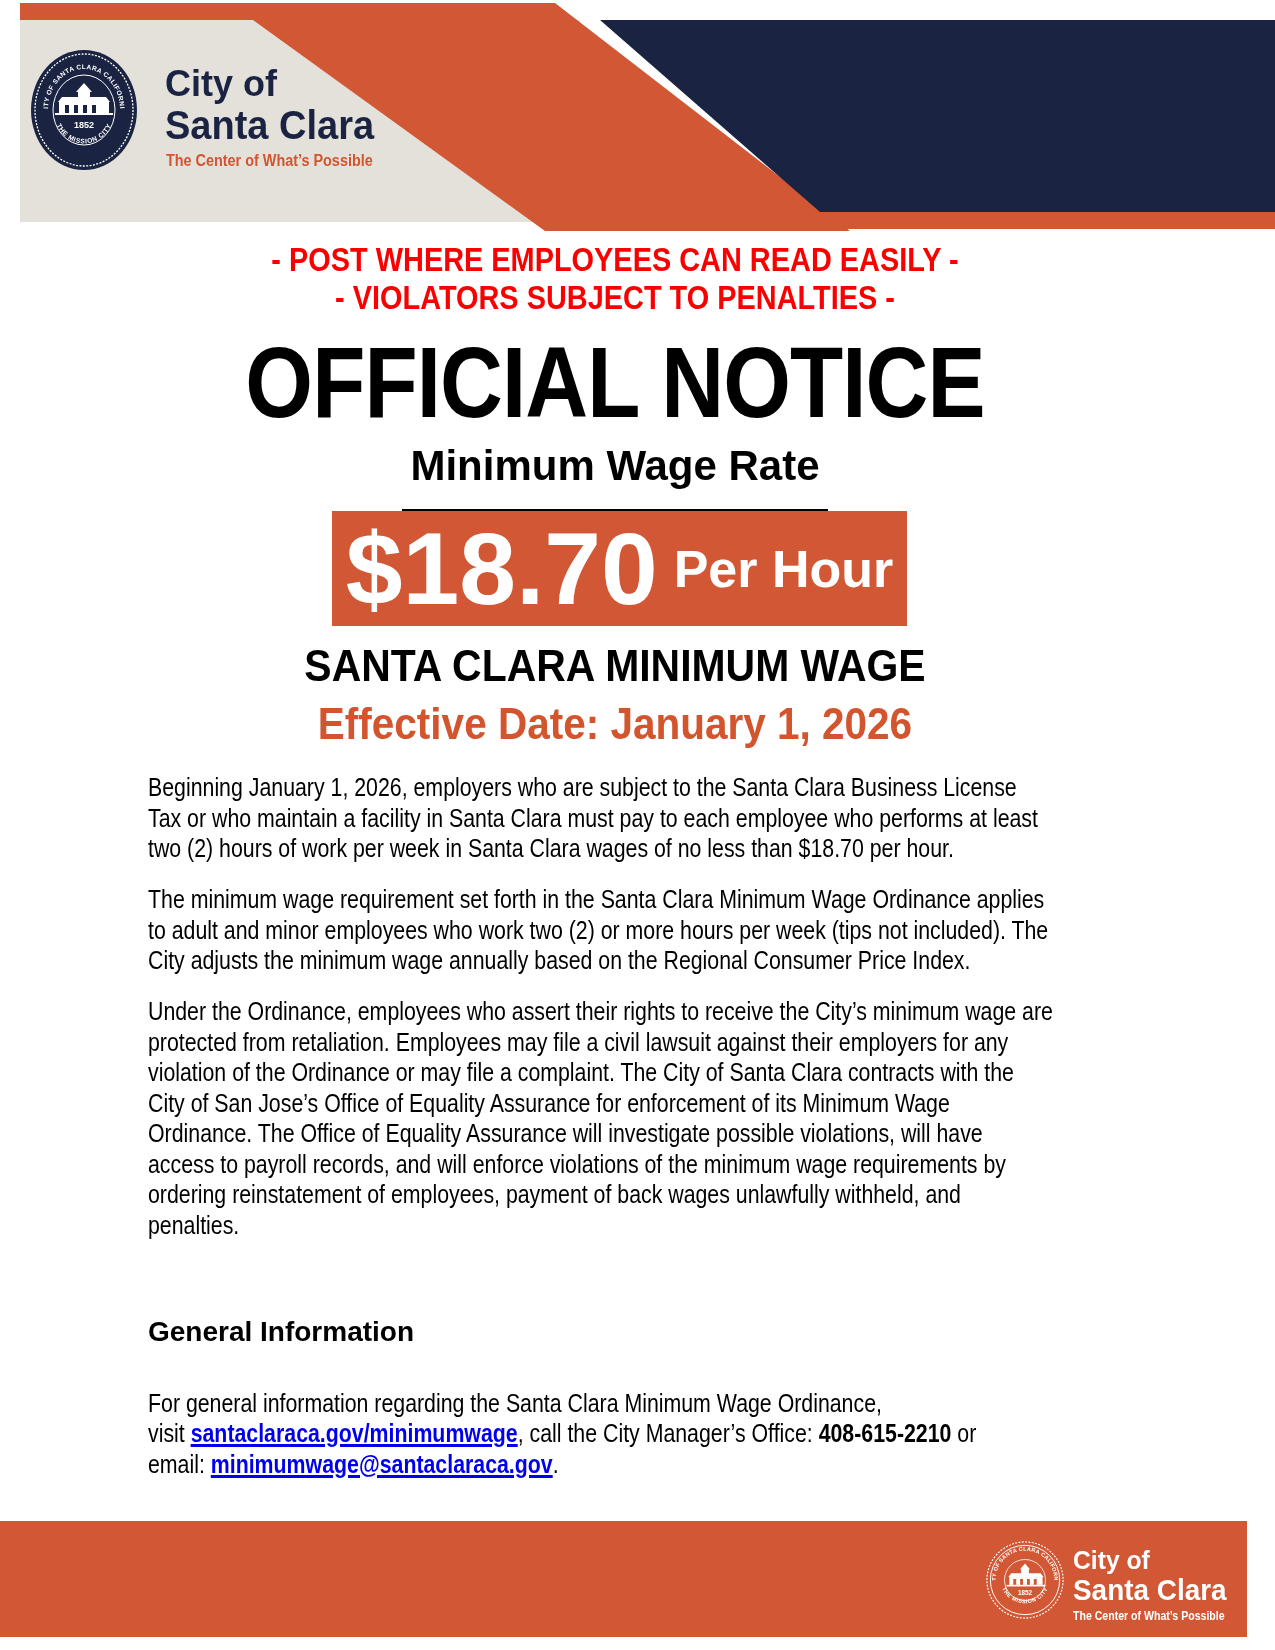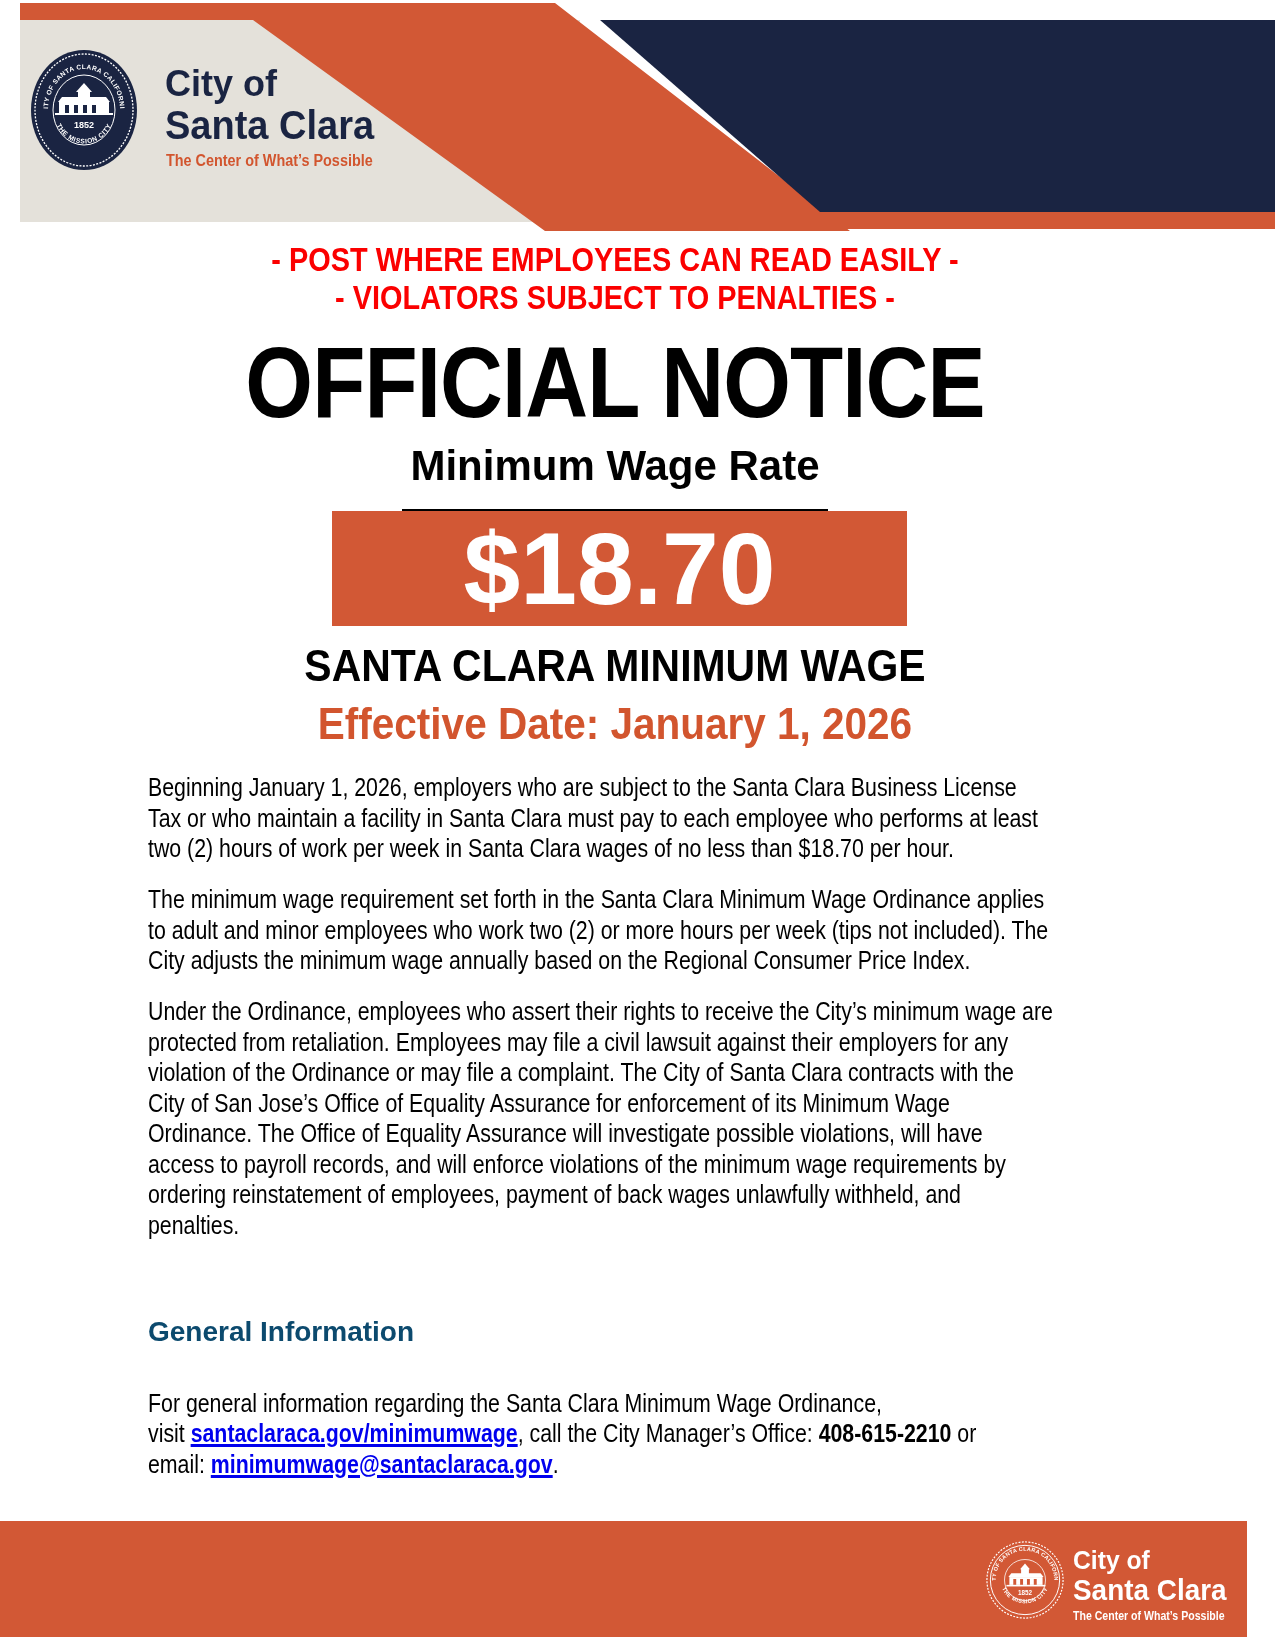--- a/index.html
+++ b/index.html
@@ -21,21 +21,21 @@
             display:flex;align-items:center;justify-content:center;gap:16px;color:#fff;white-space:nowrap;margin-left:12px;}
   #wage-amount{font-weight:bold;font-size:102px;line-height:112px;}
   #wage-unit{font-weight:bold;font-size:52px;}
   #wage-label{top:641px;font-weight:bold;font-size:44px;color:#000;transform:scaleX(.93);white-space:nowrap;}
   #effective-date{top:698px;font-weight:bold;font-size:45px;color:#D2552E;transform:scaleX(.9);white-space:nowrap;}
   
   .para{left:148px;width:1320px;font-size:26px;line-height:30.5px;color:#000;
         transform:scaleX(.82);transform-origin:0 0;white-space:pre-line;}
   #para1{top:772px;} #para2{top:884px;} #para3{top:996px;}
   
-  #gi-heading{left:148px;top:1316px;font-weight:bold;font-size:28px;color:#0c4a6e;}
+  #gi-heading{left:148px;top:1316px;font-weight:bold;font-size:28px;color:#000000;}
   #gi-text{top:1357px;}
   .link{color:#0000EE;font-weight:bold;text-decoration:underline;text-decoration-thickness:3px;cursor:pointer;}
   .phone{font-weight:bold;color:#000;}
   
   #footer-band{left:0;top:1521px;width:1247px;height:116px;background:#D25835;}
   .f-logo-line{display:inline-block;transform-origin:0 0;font-weight:bold;color:#fff;white-space:nowrap;}
   svg text{font-family:"Liberation Sans","DejaVu Sans",sans-serif;}
 </style>
 </head>
 <body>
@@ -89,20 +89,21 @@
   <div class="abs ctr warning" style="top:278px;">- VIOLATORS SUBJECT TO PENALTIES -</div>
 
   <div id="official-title" class="abs ctr">OFFICIAL NOTICE</div>
 
   <div id="subtitle-wrap" class="abs ctr">
     <span id="subtitle">Minimum Wage Rate</span>
   </div>
 
   <div id="wage-box" class="abs">
     <span id="wage-amount">$18.70</span>
+    <span id="wage-unit">Per Hour</span>
   </div>
 
   <div id="wage-label" class="abs ctr">SANTA CLARA MINIMUM WAGE</div>
 
   <div id="effective-date" class="abs ctr">Effective Date: January 1, 2026</div>
 
   <div id="para1" class="abs para">Beginning January 1, 2026, employers who are subject to the Santa Clara Business License
 Tax or who maintain a facility in Santa Clara must pay to each employee who performs at least
 two (2) hours of work per week in Santa Clara wages of no less than $18.70 per hour.</div>
   <div id="para2" class="abs para">The minimum wage requirement set forth in the Santa Clara Minimum Wage Ordinance applies

